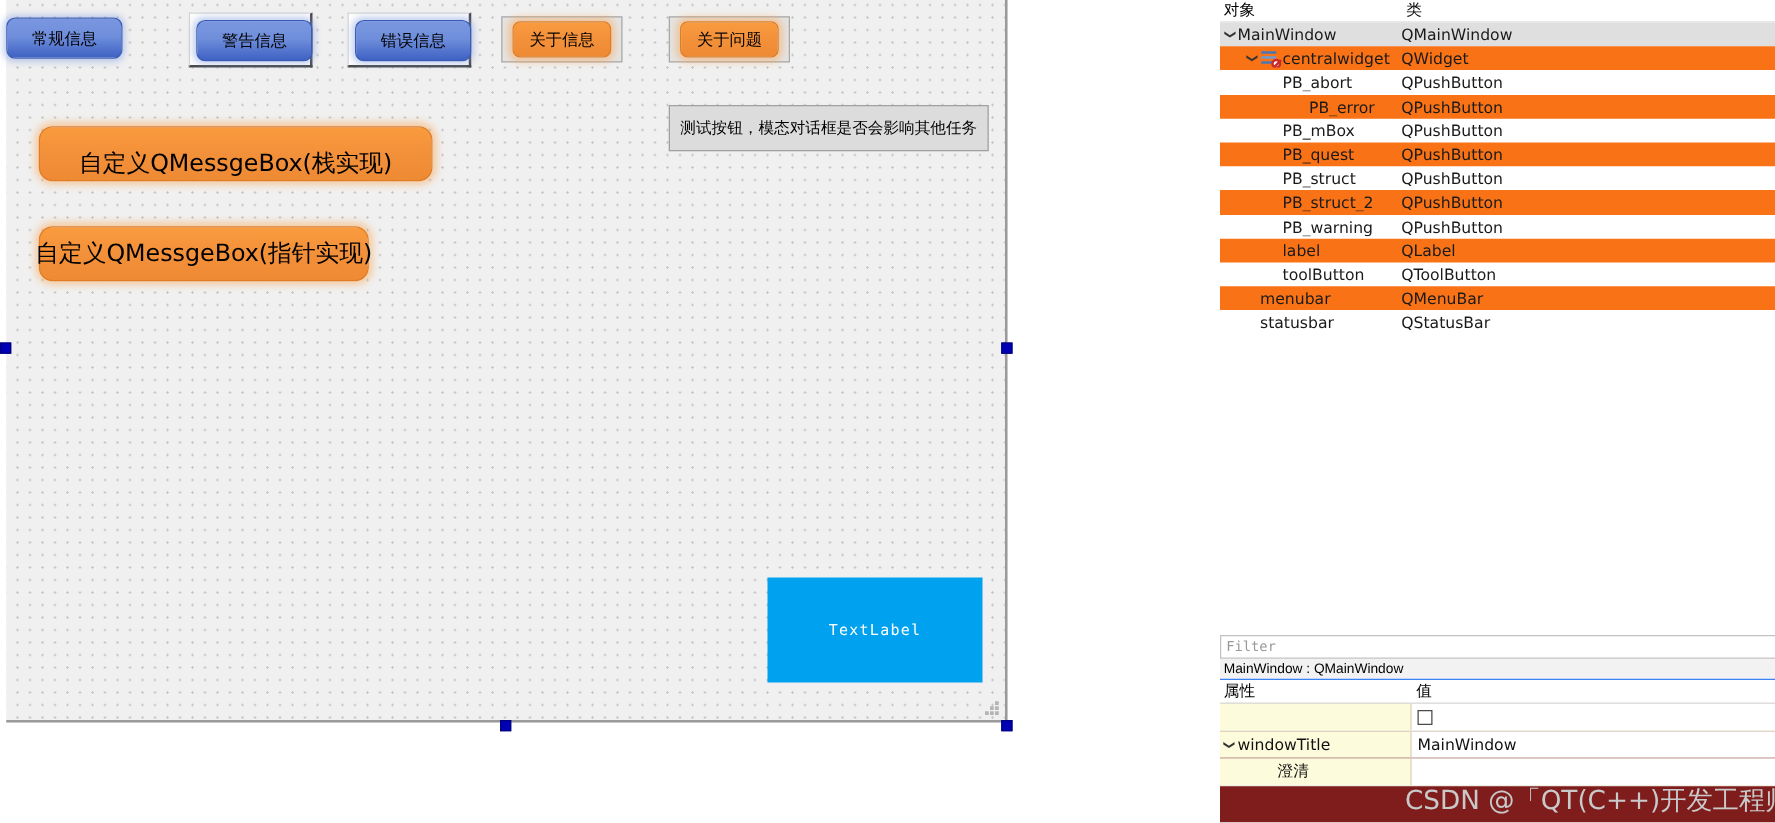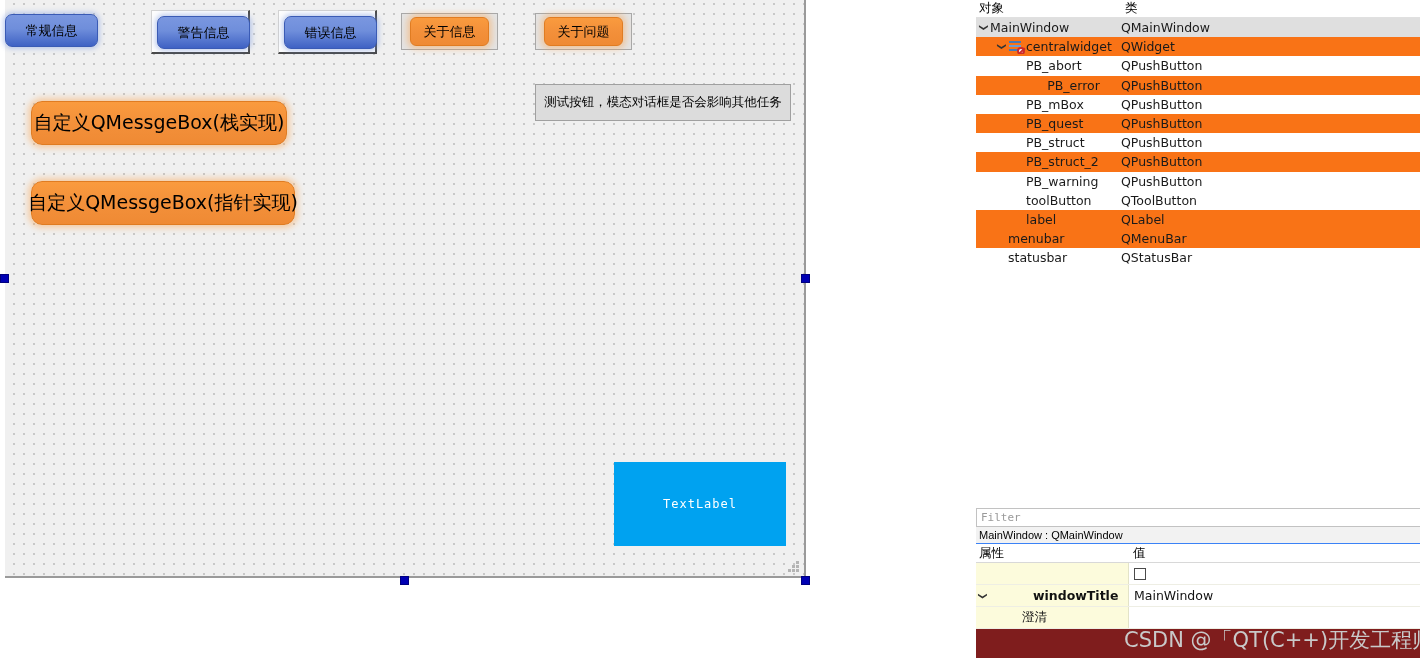--- a/index.html
+++ b/index.html
@@ -180,21 +180,21 @@
     border-bottom: 1px solid #eeeee4;
   }
   .prop-row .pname {
     width: 153px; height: 100%; display: flex; align-items: center;
     background: #fcfbdc; border-right: 1px solid #e3e3c8;
   }
   .prop-row .pval {
     flex: 1; height: 100%; display: flex; align-items: center;
     padding-left: 5px; background: #ffffff;
   }
-  .prop-row.bold .pname { font-weight: bold; gap: 43px; }
+  .prop-row.bold .pname { font-weight: normal; }
   .ptwisty { width: 14px; flex:0 0 14px; text-align:center; font-size:9px; color:#333; }
   .chk {
     width: 12px; height: 12px; border: 1px solid #4a4a4a; background: #fff;
     display: inline-flex; align-items: center; justify-content: center;
     font-size: 10px; line-height: 1; color: #111;
   }
   .watermark {
     position: absolute; left: 148px; top: 118px;
     font-size: 21px; color: #c9c9c9;
     font-family: "DejaVu Sans", "Liberation Sans", sans-serif;
@@ -230,21 +230,21 @@
 
       <div class="frame-box" style="left:530px; top:13px; width:97px; height:37px;"></div>
       <div class="orange-btn" style="left:539px; top:17px; width:79px; height:29px;">
         <span>关于问题</span>
       </div>
 
       <div class="gray-label" style="left:530px; top:84px; width:256px; height:37px;">
         <span>测试按钮，模态对话框是否会影响其他任务</span>
       </div>
 
-      <div class="orange-btn orange-big" style="left:26px; top:101px; width:256px; height:44px;">
+      <div class="orange-btn orange-big" style="left:26px; top:101px; width:315px; height:44px;align-items:flex-end;">
         <span>自定义QMessgeBox(栈实现)</span>
       </div>
 
       <div class="orange-btn orange-big" style="left:26px; top:181px; width:264px; height:44px;">
         <span>自定义QMessgeBox(指针实现)</span>
       </div>
 
       <div class="cyan-label" style="left:609px; top:462px; width:172px; height:84px;">
         <span>TextLabel</span>
       </div>
@@ -335,33 +335,33 @@
             </div>
             <div class="cls">QPushButton</div>
           </div>
           <div class="obj-row">
             <div class="name" style="padding-left: 36px;">
               <span class="twisty"></span>
               <span>PB_warning</span>
             </div>
             <div class="cls">QPushButton</div>
           </div>
+          <div class="obj-row alt">
+            <div class="name" style="padding-left: 36px;">
+              <span class="twisty"></span>
+              <span>label</span>
+            </div>
+            <div class="cls">QLabel</div>
+          </div>
           <div class="obj-row">
             <div class="name" style="padding-left: 36px;">
               <span class="twisty"></span>
               <span>toolButton</span>
             </div>
             <div class="cls">QToolButton</div>
-          </div>
-          <div class="obj-row alt">
-            <div class="name" style="padding-left: 36px;">
-              <span class="twisty"></span>
-              <span>label</span>
-            </div>
-            <div class="cls">QLabel</div>
           </div>
           <div class="obj-row alt">
             <div class="name" style="padding-left: 18px;">
               <span class="twisty"></span>
               <span>menubar</span>
             </div>
             <div class="cls">QMenuBar</div>
           </div>
           <div class="obj-row">
             <div class="name" style="padding-left: 18px;">

